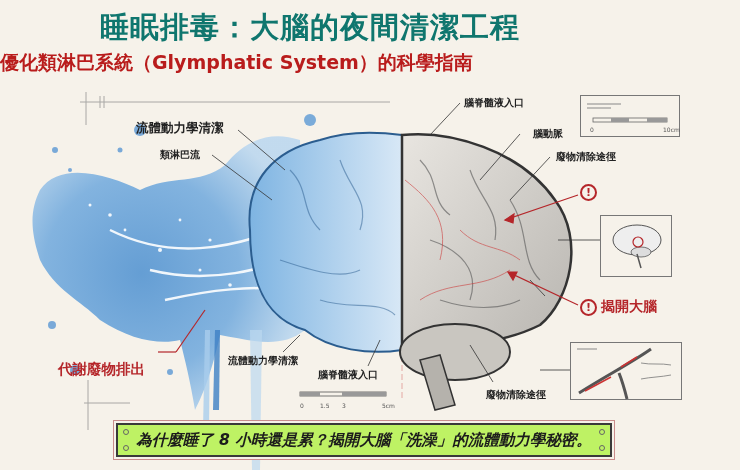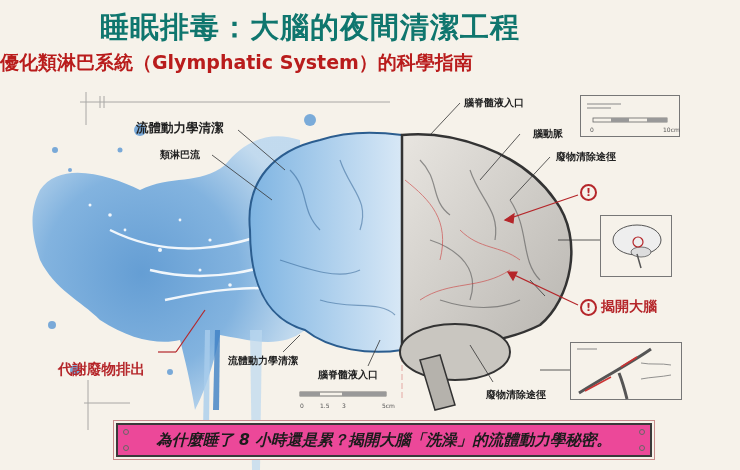--- a/index.html
+++ b/index.html
@@ -30,22 +30,22 @@
   .warn {
     position: absolute; display: flex; align-items: center; gap: 4px;
     color: #b5262a; font-weight: bold; font-size: 14px; white-space: nowrap;
   }
   .warn .circ {
     width: 17px; height: 17px; border: 2px solid #b5262a; border-radius: 50%;
     display: inline-flex; align-items: center; justify-content: center;
     font-size: 11px; line-height: 1;
   }
   .banner {
-    position: absolute; left: 116px; top: 423px; width: 536px; height: 34px;
-    border: 2px solid #3a3a3a; background: #ec4899;
+    position: absolute; left: 116px; top: 423px; width: 496px; height: 34px;
+    border: 2px solid #3a3a3a; background: #bef264;
     box-shadow: 0 0 0 2px #f6f2ea, 0 0 0 3px #c98c8c;
     display: flex; align-items: center; justify-content: center;
   }
   .banner-text {
     font-size: 15.5px; font-weight: bold; font-style: italic; color: #1c1c1c;
   }
   .screw {
     position: absolute; width: 6px; height: 6px; border: 1px solid #666; border-radius: 50%;
   }
   .inset {

